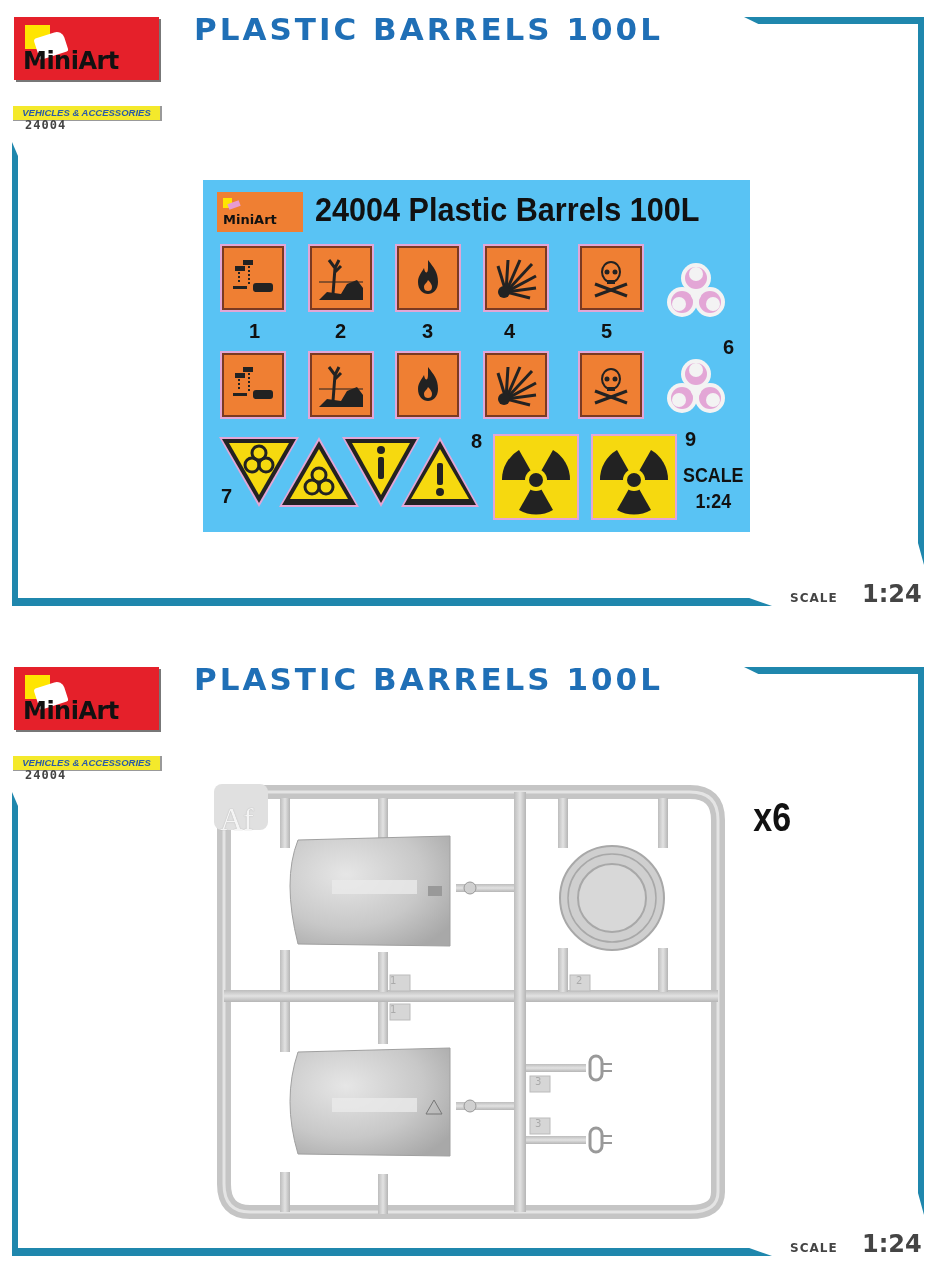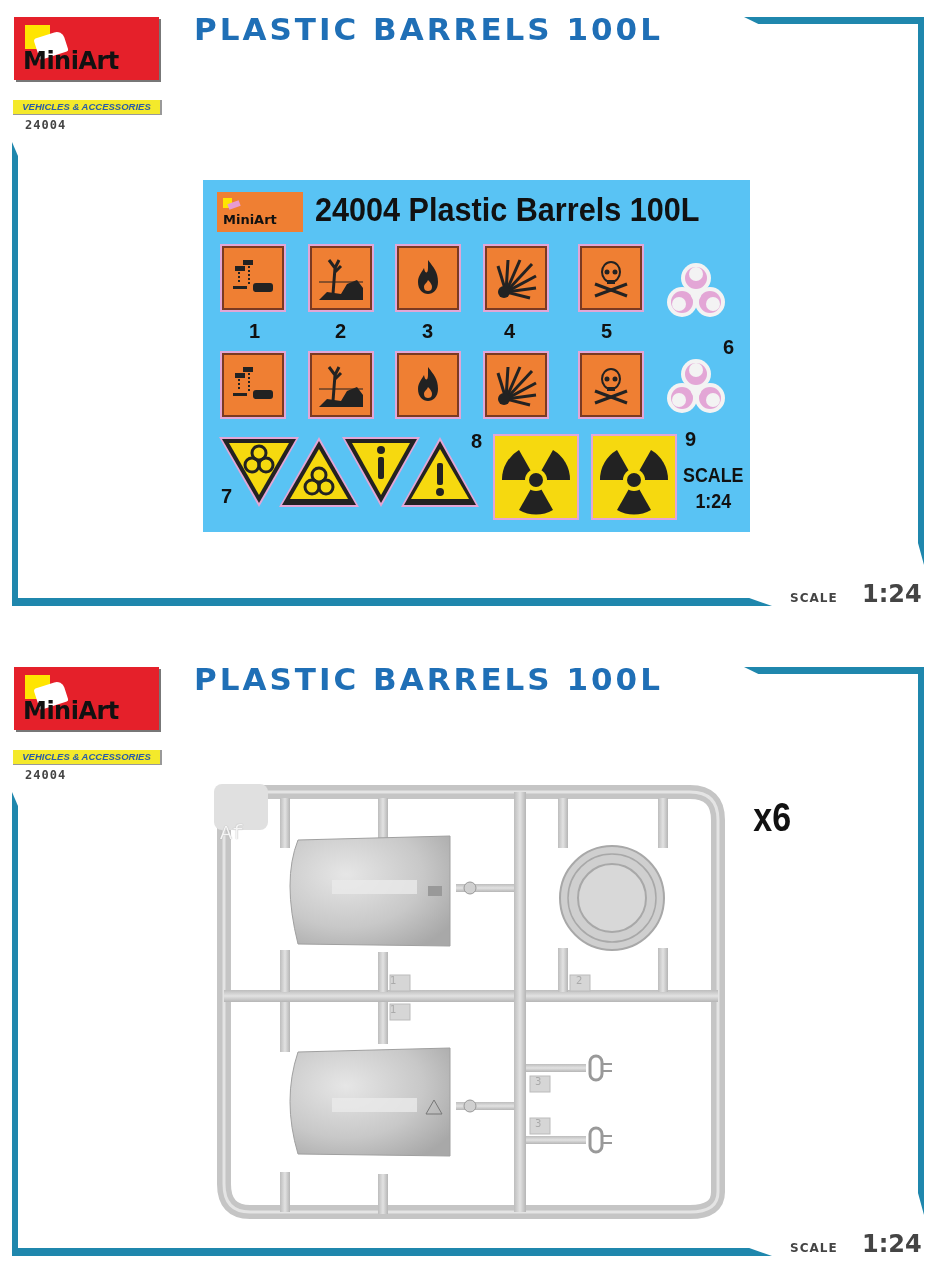--- a/index.html
+++ b/index.html
@@ -6,21 +6,21 @@
   body { width:938px; height:1268px; position:relative; overflow:hidden; font-family:"DejaVu Sans", sans-serif; }
   .page { position:absolute; left:0; width:938px; height:634px; }
   .page1 { top:0; }
   .page2 { top:650px; }
 
   
   .logo { position:absolute; left:14px; top:17px; width:145px; height:63px; background:#e5202a; box-shadow:2px 2px 0 #777; }
   .logo .yel { position:absolute; left:11px; top:8px; width:25px; height:24px; background:#ffe500; }
   .logo .tag { position:absolute; left:22px; top:17px; width:30px; height:22px; background:#fff; transform:rotate(-18deg); border-radius:3px 8px 2px 2px; }
   .logo .txt { position:absolute; left:9px; top:30px; font-family:"DejaVu Sans", sans-serif; font-weight:bold; font-size:24px; color:#111; letter-spacing:-0.5px; }
-  .cat-badge { position:absolute; left:13px; top:100px; width:147px; height:14px; background:#f4e92b; border-right:2px solid #999; border-bottom:1px solid #999; font-family:"Liberation Sans", sans-serif; font-style:italic; font-weight:bold; font-size:9.5px; color:#2a5ba8; line-height:14px; text-align:center; }
+  .cat-badge { position:absolute; left:13px; top:106px; width:147px; height:14px; background:#f4e92b; border-right:2px solid #999; border-bottom:1px solid #999; font-family:"Liberation Sans", sans-serif; font-style:italic; font-weight:bold; font-size:9.5px; color:#2a5ba8; line-height:14px; text-align:center; }
   .kitno { position:absolute; left:25px; top:118px; font-family:"DejaVu Sans Mono", monospace; font-weight:bold; font-size:12px; color:#444; letter-spacing:1px; }
   .title { position:absolute; left:194px; top:12px; font-family:"DejaVu Sans", sans-serif; font-weight:bold; font-size:31px; color:#1f6fb6; letter-spacing:3px; transform:scaleY(0.95); }
 
   
   .fr { position:absolute; background:#1f87ad; }
   .fr-top { left:744px; top:17px; width:180px; height:7px; clip-path:polygon(0 0,100% 0,100% 100%,8% 100%); }
   .fr-right { left:918px; top:17px; width:6px; height:548px; clip-path:polygon(0 0,100% 0,100% 100%,0 96%); }
   .fr-left { left:12px; top:142px; width:6px; height:464px; clip-path:polygon(0 0,100% 3%,100% 100%,0 100%); }
   .fr-bottom { left:12px; top:598px; width:760px; height:8px; clip-path:polygon(0 0,97% 0,100% 100%,0 100%); }
   .scale-lbl { position:absolute; left:790px; top:591px; font-family:"DejaVu Sans", sans-serif; font-weight:bold; font-size:12px; color:#444; letter-spacing:1px; }
@@ -364,19 +364,19 @@
   <g fill="#d6d6d6" stroke="#bbb">
       <rect x="180" y="195" width="20" height="16"></rect>
       <rect x="180" y="224" width="20" height="16"></rect>
       <rect x="360" y="195" width="20" height="16"></rect>
       <rect x="320" y="296" width="20" height="16"></rect>
       <rect x="320" y="338" width="20" height="16"></rect>
     </g>
 
   <rect x="4" y="4" width="54" height="46" rx="8" fill="#e0e0e0"></rect>
 </svg>
-<div style="position:absolute;left:220px;top:822px;font-family:Liberation Mono, monospace;font-size:20px;color:#f4f4f4;text-shadow:0 0 1px #999;">Af</div>
+<div style="position:absolute;left:220px;top:801px;font-family:Liberation Serif, serif;font-size:32px;color:#f4f4f4;text-shadow:0 0 1px #999;">Af</div>
 <div style="position:absolute;left:390px;top:975px;font-size:10px;color:#aaa;">1</div>
 <div style="position:absolute;left:390px;top:1004px;font-size:10px;color:#aaa;">1</div>
 <div style="position:absolute;left:576px;top:975px;font-size:10px;color:#aaa;">2</div>
 <div style="position:absolute;left:535px;top:1076px;font-size:10px;color:#aaa;">3</div>
 <div style="position:absolute;left:535px;top:1118px;font-size:10px;color:#aaa;">3</div>
 <div class="x6">x6</div>
 
 </body></html>

